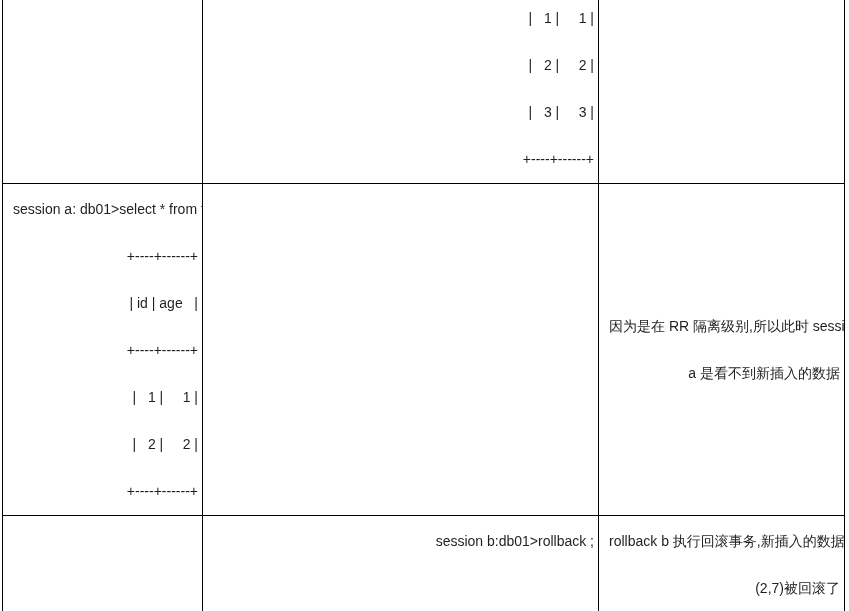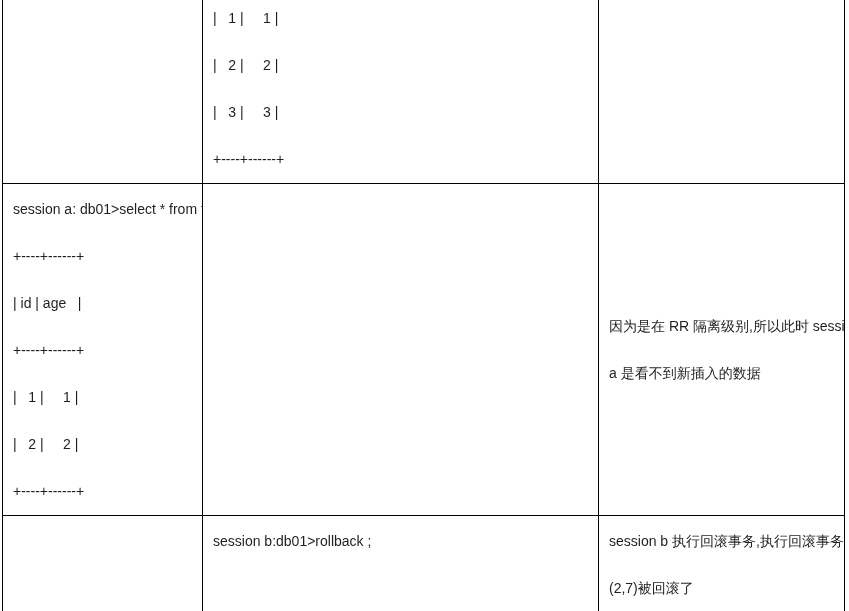--- a/index.html
+++ b/index.html
@@ -1,15 +1,15 @@
 <!DOCTYPE html>
 <html><head>
 <meta charset="utf-8">
 <style>
-  * { box-sizing: border-box; }
+  * { box-sizing: border-box; text-align: right; }
   html, body { margin: 0; padding: 0; }
   body {
     width: 849px;
     height: 611px;
     background: #ffffff;
     font-family: "Liberation Sans", sans-serif;
     overflow: hidden;
   }
   .page {
     position: relative;
@@ -101,20 +101,20 @@
 
       <tr class="r3">
         <td class="cell"></td>
         <td class="cell">
           <div class="lines pad-top">
             <div class="line">session b:db01&gt;rollback ;</div>
           </div>
         </td>
         <td class="cell">
           <div class="lines pad-top">
-            <div class="line">session b 执行回滚事务,执行回滚事务</div>
+            <div class="line">rollback b 执行回滚事务,新插入的数据</div>
             <div class="line">(2,7)被回滚了</div>
           </div>
         </td>
       </tr>
     </tbody>
   </table>
 </div>
 
 </body></html>

